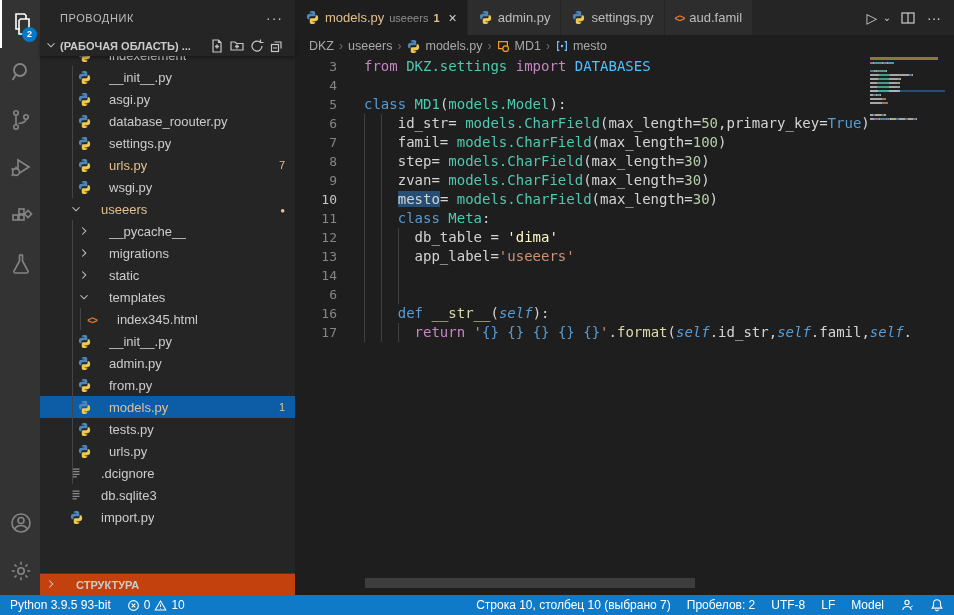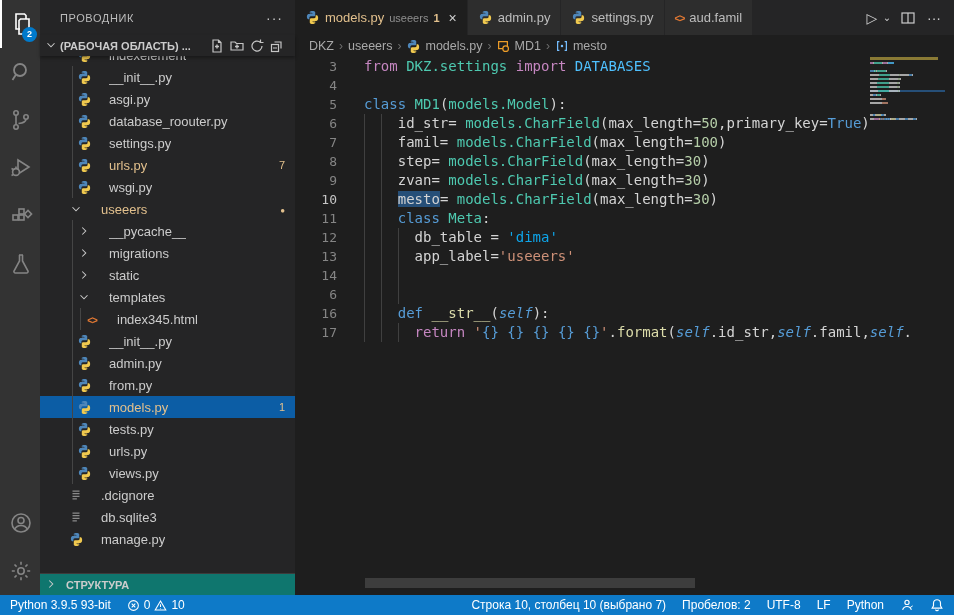--- a/index.html
+++ b/index.html
@@ -39,22 +39,22 @@
     font-size:13px; color:#cccccc; cursor:pointer; white-space:nowrap; }
   .trow .slot { width:16px; height:16px; display:flex; align-items:center;
     justify-content:center; flex:none; }
   .trow .lbl { margin-left:17px; overflow:hidden; text-overflow:ellipsis; }
   .trow .grow { flex:1; }
   .trow .tbadge { margin-right:10px; font-size:11px; color:#e2c08d; }
   .trow.modified .lbl, .trow.modified .tbadge { color:#e2c08d; }
   .trow.selected { background:#0c5da5; }
   .tguide { position:absolute; width:1px; background:#454545; }
   #outline-row { position:absolute; left:0; top:573px; width:255px; height:22px;
-    border-top:1px solid #3c3c3c; display:flex; align-items:center; gap:8px;
-    font-size:11px; font-weight:bold; color:#cccccc; padding-left:4px; background:#0f766e; cursor:pointer; }
+    border-top:1px solid #3c3c3c; display:flex; align-items:center; gap:18px;
+    font-size:11px; font-weight:bold; color:#cccccc; padding-left:4px; background:#c2410c; cursor:pointer; }
 
   
   #main { position:absolute; left:295px; top:0; width:659px; height:595px; background:#1e1e1e; }
   #tabbar { height:35px; background:#252526; display:flex; align-items:stretch; }
   .tab { display:flex; align-items:center; gap:5px; padding:0 10px; font-size:13px;
     background:#2d2d2d; color:#bdbdbd; border-right:1px solid #252526; cursor:pointer;
     white-space:nowrap; }
   .tab.active { background:#1e1e1e; }
   .tab.active .tab-label { color:#e2c08d; }
   .tab-desc { font-size:11px; color:#8f8f8f; }
@@ -427,32 +427,20 @@
             <span class="icon">
               <svg width="15" height="15" viewBox="0 0 16 16">
                 <path fill="#4e86b9" d="M7.9 1c-3 0-2.8 1.3-2.8 1.3v1.5h2.9v.4H4S2 4 2 7s1.7 2.9 1.7 2.9h1V8.4S4.6 6.7 6.4 6.7h2.9s1.6.1 1.6-1.5V2.6S11.2 1 7.9 1zM6.3 1.9a.5.5 0 110 1 .5.5 0 010-1z"></path>
                 <path fill="#f0c94f" d="M8.1 15c3 0 2.8-1.3 2.8-1.3v-1.5H8v-.4h4s2-.2 2-3.2-1.7-2.9-1.7-2.9h-1v1.5s.1 1.7-1.7 1.7H6.7s-1.6-.1-1.6 1.5v2.6S4.8 15 8.1 15zm1.6-.9a.5.5 0 110-1 .5.5 0 010 1z"></path>
               </svg>
             </span>
           </span>
           <span class="lbl">urls.py</span>
           <span class="grow"></span>
         </div>
-        <div class="trow" style="padding-left:36px">
-          <span class="slot">
-            <span class="icon">
-              <svg width="15" height="15" viewBox="0 0 16 16">
-                <path fill="#4e86b9" d="M7.9 1c-3 0-2.8 1.3-2.8 1.3v1.5h2.9v.4H4S2 4 2 7s1.7 2.9 1.7 2.9h1V8.4S4.6 6.7 6.4 6.7h2.9s1.6.1 1.6-1.5V2.6S11.2 1 7.9 1zM6.3 1.9a.5.5 0 110 1 .5.5 0 010-1z"></path>
-                <path fill="#f0c94f" d="M8.1 15c3 0 2.8-1.3 2.8-1.3v-1.5H8v-.4h4s2-.2 2-3.2-1.7-2.9-1.7-2.9h-1v1.5s.1 1.7-1.7 1.7H6.7s-1.6-.1-1.6 1.5v2.6S4.8 15 8.1 15zm1.6-.9a.5.5 0 110-1 .5.5 0 010 1z"></path>
-              </svg>
-            </span>
-          </span>
-          <span class="lbl">views.py</span>
-          <span class="grow"></span>
-        </div>
         <div class="trow" style="padding-left:28px">
           <span class="slot">
             <span class="icon">
               <svg width="14" height="14" viewBox="0 0 16 16" fill="none" stroke="currentColor" stroke-width="1.2">
                 <path d="M4 3.5h8M4 6.5h8M4 9.5h8M4 12.5h5" stroke="#8a8a8a" stroke-width="1.4"></path>
               </svg>
             </span>
           </span>
           <span class="lbl">.dcignore</span>
           <span class="grow"></span>
@@ -470,21 +458,21 @@
         </div>
         <div class="trow" style="padding-left:28px">
           <span class="slot">
             <span class="icon">
               <svg width="15" height="15" viewBox="0 0 16 16">
                 <path fill="#4e86b9" d="M7.9 1c-3 0-2.8 1.3-2.8 1.3v1.5h2.9v.4H4S2 4 2 7s1.7 2.9 1.7 2.9h1V8.4S4.6 6.7 6.4 6.7h2.9s1.6.1 1.6-1.5V2.6S11.2 1 7.9 1zM6.3 1.9a.5.5 0 110 1 .5.5 0 010-1z"></path>
                 <path fill="#f0c94f" d="M8.1 15c3 0 2.8-1.3 2.8-1.3v-1.5H8v-.4h4s2-.2 2-3.2-1.7-2.9-1.7-2.9h-1v1.5s.1 1.7-1.7 1.7H6.7s-1.6-.1-1.6 1.5v2.6S4.8 15 8.1 15zm1.6-.9a.5.5 0 110-1 .5.5 0 010 1z"></path>
               </svg>
             </span>
           </span>
-          <span class="lbl">manage.py</span>
+          <span class="lbl">import.py</span>
           <span class="grow"></span>
         </div>
         <div class="tguide" style="left:32px;top:22px;height:132px"></div>
         <div class="tguide" style="left:32px;top:176px;height:264px"></div>
         <div class="tguide" style="left:40px;top:264px;height:22px"></div>
       </div>
   </div>
   <div id="outline-row">
     <span class="slot" id="outline-chev"><svg width="14" height="14" viewBox="0 0 16 16" fill="none" stroke="currentColor" stroke-width="1.2">
           <path d="M6 4l4 4-4 4" stroke="#cccccc"></path>
@@ -584,21 +572,21 @@
     <div id="code-lines">
         <div class="cline"><span class="ln">3</span><span class="ctext"><span class="tk-k2" style="color:#c586c0;">from</span><span class="tk-pl" style="color:#d4d4d4;"> </span><span class="tk-ty" style="color:#4ec9b0;">DKZ.settings</span><span class="tk-pl" style="color:#d4d4d4;"> </span><span class="tk-k2" style="color:#c586c0;">import</span><span class="tk-pl" style="color:#d4d4d4;"> </span><span class="tk-co" style="color:#4fc1ff;">DATABASES</span></span></div>
         <div class="cline"><span class="ln">4</span><span class="ctext"></span></div>
         <div class="cline"><span class="ln">5</span><span class="ctext"><span class="tk-k" style="color:#569cd6;">class</span><span class="tk-pl" style="color:#d4d4d4;"> </span><span class="tk-ty" style="color:#4ec9b0;">MD1</span><span class="tk-pl" style="color:#d4d4d4;">(</span><span class="tk-ty" style="color:#4ec9b0;">models.Model</span><span class="tk-pl" style="color:#d4d4d4;">):</span></span></div>
         <div class="cline"><div class="cguide" style="left:69px"></div><div class="cguide" style="left:85.86px"></div><span class="ln">6</span><span class="ctext"><span class="tk-pl" style="color:#d4d4d4;">    id_str= </span><span class="tk-ty" style="color:#4ec9b0;">models.CharField</span><span class="tk-pl" style="color:#d4d4d4;">(max_length=</span><span class="tk-nu" style="color:#b5cea8;">50</span><span class="tk-pl" style="color:#d4d4d4;">,primary_key=</span><span class="tk-k" style="color:#569cd6;">True</span><span class="tk-pl" style="color:#d4d4d4;">)</span></span></div>
         <div class="cline"><div class="cguide" style="left:69px"></div><div class="cguide" style="left:85.86px"></div><span class="ln">7</span><span class="ctext"><span class="tk-pl" style="color:#d4d4d4;">    famil= </span><span class="tk-ty" style="color:#4ec9b0;">models.CharField</span><span class="tk-pl" style="color:#d4d4d4;">(max_length=</span><span class="tk-nu" style="color:#b5cea8;">100</span><span class="tk-pl" style="color:#d4d4d4;">)</span></span></div>
         <div class="cline"><div class="cguide" style="left:69px"></div><div class="cguide" style="left:85.86px"></div><span class="ln">8</span><span class="ctext"><span class="tk-pl" style="color:#d4d4d4;">    step= </span><span class="tk-ty" style="color:#4ec9b0;">models.CharField</span><span class="tk-pl" style="color:#d4d4d4;">(max_length=</span><span class="tk-nu" style="color:#b5cea8;">30</span><span class="tk-pl" style="color:#d4d4d4;">)</span></span></div>
         <div class="cline"><div class="cguide" style="left:69px"></div><div class="cguide" style="left:85.86px"></div><span class="ln">9</span><span class="ctext"><span class="tk-pl" style="color:#d4d4d4;">    zvan= </span><span class="tk-ty" style="color:#4ec9b0;">models.CharField</span><span class="tk-pl" style="color:#d4d4d4;">(max_length=</span><span class="tk-nu" style="color:#b5cea8;">30</span><span class="tk-pl" style="color:#d4d4d4;">)</span></span></div>
         <div class="cline active"><div class="cguide" style="left:69px"></div><div class="cguide" style="left:85.86px"></div><span class="ln">10</span><span class="ctext"><span class="tk-pl" style="color:#d4d4d4;">    </span><span class="tk-sel" style="color:#d4d4d4;background:#264f78;">mesto</span><span class="tk-pl" style="color:#d4d4d4;">= </span><span class="tk-ty" style="color:#4ec9b0;">models.CharField</span><span class="tk-pl" style="color:#d4d4d4;">(max_length=</span><span class="tk-nu" style="color:#b5cea8;">30</span><span class="tk-pl" style="color:#d4d4d4;">)</span></span></div>
         <div class="cline"><div class="cguide" style="left:69px"></div><div class="cguide" style="left:85.86px"></div><span class="ln">11</span><span class="ctext"><span class="tk-pl" style="color:#d4d4d4;">    </span><span class="tk-k" style="color:#569cd6;">class</span><span class="tk-pl" style="color:#d4d4d4;"> </span><span class="tk-ty" style="color:#4ec9b0;">Meta</span><span class="tk-pl" style="color:#d4d4d4;">:</span></span></div>
-        <div class="cline"><div class="cguide" style="left:69px"></div><div class="cguide" style="left:85.86px"></div><div class="cguide" style="left:102.72px"></div><span class="ln">12</span><span class="ctext"><span class="tk-pl" style="color:#d4d4d4;">      db_table = </span><span class="tk-st" style="color:#0ea5e9;text-align:right;">'dima'</span></span></div>
+        <div class="cline"><div class="cguide" style="left:69px"></div><div class="cguide" style="left:85.86px"></div><div class="cguide" style="left:102.72px"></div><span class="ln">12</span><span class="ctext"><span class="tk-pl" style="color:#d4d4d4;">      db_table = </span><span class="tk-st" style="color:#fef9c3;text-align:right;">'dima'</span></span></div>
         <div class="cline"><div class="cguide" style="left:69px"></div><div class="cguide" style="left:85.86px"></div><div class="cguide" style="left:102.72px"></div><span class="ln">13</span><span class="ctext"><span class="tk-pl" style="color:#d4d4d4;">      app_label=</span><span class="tk-st" style="color:#ce9178;">'useeers'</span></span></div>
         <div class="cline"><div class="cguide" style="left:69px"></div><div class="cguide" style="left:85.86px"></div><div class="cguide" style="left:102.72px"></div><span class="ln">14</span><span class="ctext"></span></div>
         <div class="cline"><div class="cguide" style="left:69px"></div><div class="cguide" style="left:85.86px"></div><div class="cguide" style="left:102.72px"></div><span class="ln">6</span><span class="ctext"></span></div>
         <div class="cline"><div class="cguide" style="left:69px"></div><div class="cguide" style="left:85.86px"></div><span class="ln">16</span><span class="ctext"><span class="tk-pl" style="color:#d4d4d4;">    </span><span class="tk-k" style="color:#569cd6;">def</span><span class="tk-pl" style="color:#d4d4d4;"> </span><span class="tk-fn" style="color:#dcdcaa;">__str__</span><span class="tk-pl" style="color:#d4d4d4;">(</span><span class="tk-sf" style="color:#569cd6;">self</span><span class="tk-pl" style="color:#d4d4d4;">):</span></span></div>
         <div class="cline"><div class="cguide" style="left:69px"></div><div class="cguide" style="left:85.86px"></div><div class="cguide" style="left:102.72px"></div><span class="ln">17</span><span class="ctext"><span class="tk-pl" style="color:#d4d4d4;">      </span><span class="tk-k2" style="color:#c586c0;">return</span><span class="tk-pl" style="color:#d4d4d4;"> </span><span class="tk-st" style="color:#ce9178;">'</span><span class="tk-k" style="color:#569cd6;">{}</span><span class="tk-st" style="color:#ce9178;"> </span><span class="tk-k" style="color:#569cd6;">{}</span><span class="tk-st" style="color:#ce9178;"> </span><span class="tk-k" style="color:#569cd6;">{}</span><span class="tk-st" style="color:#ce9178;"> </span><span class="tk-k" style="color:#569cd6;">{}</span><span class="tk-st" style="color:#ce9178;"> </span><span class="tk-k" style="color:#569cd6;">{}</span><span class="tk-st" style="color:#ce9178;">'</span><span class="tk-pl" style="color:#d4d4d4;">.</span><span class="tk-fn" style="color:#dcdcaa;">format</span><span class="tk-pl" style="color:#d4d4d4;">(</span><span class="tk-sf" style="color:#569cd6;">self</span><span class="tk-pl" style="color:#d4d4d4;">.id_str,</span><span class="tk-sf" style="color:#569cd6;">self</span><span class="tk-pl" style="color:#d4d4d4;">.famil,</span><span class="tk-sf" style="color:#569cd6;">self</span><span class="tk-pl" style="color:#d4d4d4;">.</span></span></div>
       </div>
     <div id="minimap">
         <div id="mm-topbar"></div>
         <div class="mm-row" style="">
           <span style="width:2.9px;background:#c586c0;opacity:.75"></span>
@@ -742,21 +730,21 @@
       <div class="sb-item">
         <span>Пробелов: 2</span>
       </div>
       <div class="sb-item">
         <span>UTF-8</span>
       </div>
       <div class="sb-item">
         <span>LF</span>
       </div>
       <div class="sb-item">
-        <span>Python</span>
+        <span>Model</span>
       </div>
       <div class="sb-item">
         <span class="icon">
           <svg width="14" height="14" viewBox="0 0 16 16" fill="none" stroke="#ffffff" stroke-width="1.3">
             <circle cx="8" cy="5" r="2.4"></circle>
             <path d="M3 13.5c1-3 3-3.8 5-3.8s4 .8 5 3.8"></path>
             <path d="M11.5 11l3-2" stroke-width="1.1"></path>
           </svg>
         </span>
       </div>

